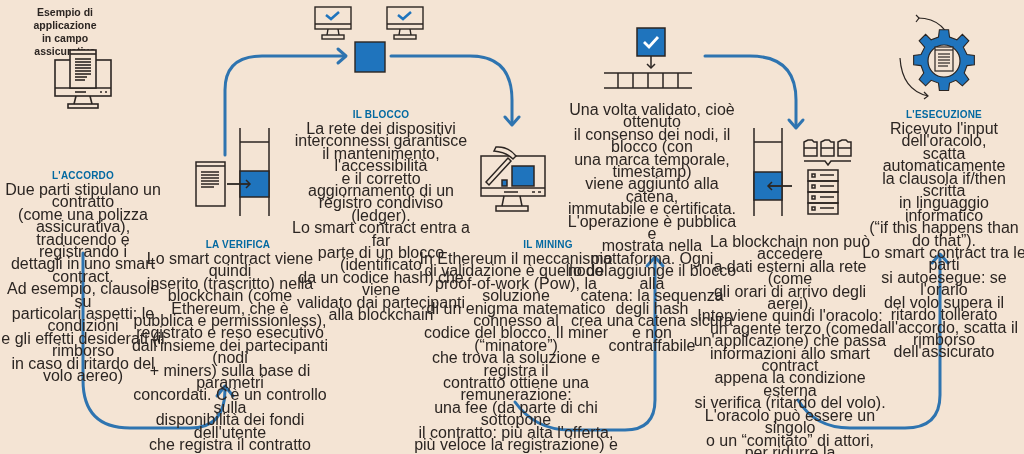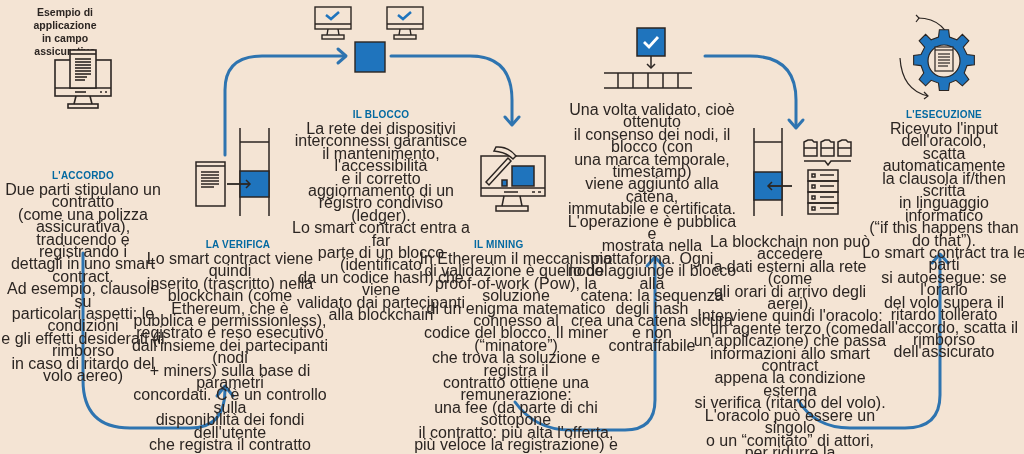--- a/index.html
+++ b/index.html
@@ -150,21 +150,21 @@
     <path d="M26 50 L24 60 M42 50 L44 60"></path>
     <rect x="18" y="60" width="32" height="5"></rect>
     <rect x="34" y="20" width="22" height="20" fill="#1f74bd"></rect>
     <rect x="24" y="34" width="5" height="6" fill="#1f74bd"></rect>
     <path d="M8 36 L30 12 L33 15 L11 39 Z" fill="#f4e4d4"></path>
     <path d="M18 1 Q30 0 38 10 L35 13 Q28 6 16 5 Z" fill="#f4e4d4"></path>
   </g>
 </svg>
 
 <div class="block" style="left:410px; top:236px; width:212px;">
-  <h2 style="text-align:left; padding-left:64px;">IL MINING</h2>
+  <h2 style="text-align:center; padding-left:64px;">IL MINING</h2>
   <p>In Ethereum il meccanismo
 di validazione è quello del
 proof-of-work (Pow), la soluzione
 di un enigma matematico connesso al
 codice del blocco. Il miner (“minatore”)
 che trova la soluzione e registra il
 contratto ottiene una remunerazione:
 una fee (da parte di chi sottopone
 il contratto: più alta l'offerta,
 più veloce la registrazione) e un premio

